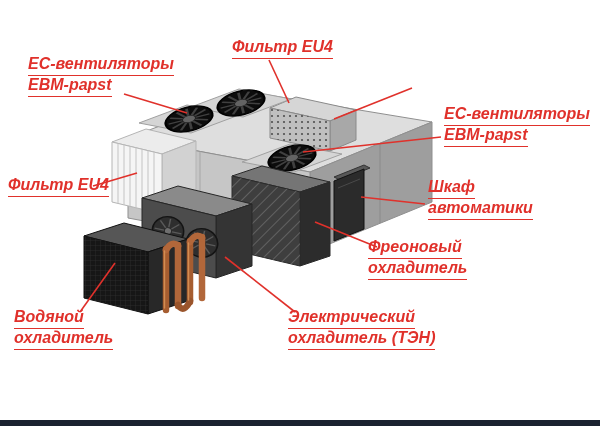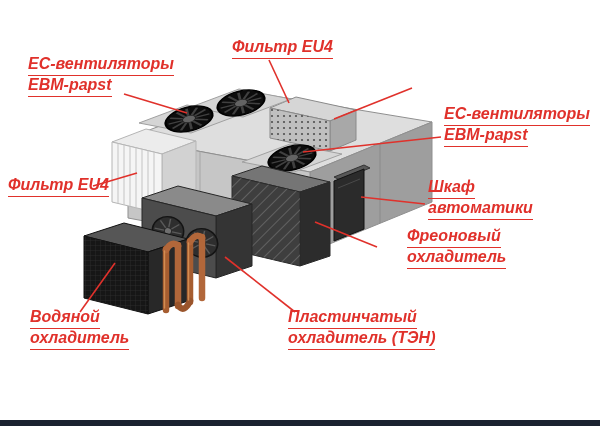--- a/index.html
+++ b/index.html
@@ -17,22 +17,22 @@
   .label .ln { display:inline-block; border-bottom:1.5px solid currentColor; padding-bottom:1px; }
   .label .ln:empty { display:none; }
   .arrow { stroke:var(--arrow,#e0312b); stroke-width:1.6; fill:none; }
 
   #lbl-ec-left   { left:28px;  top:55px;  }
   #lbl-filter-top{ left:232px; top:38px;  }
   #lbl-recup     { left:398px; top:47px;  }
   #lbl-ec-right  { left:444px; top:105px; }
   #lbl-filter-l  { left:8px;   top:176px; }
   #lbl-cabinet   { left:428px; top:178px; }
-  #lbl-freon     { left:368px; top:227px;margin-left:39px; }
-  #lbl-water     { left:30px;  top:308px;justify-content:center; }
+  #lbl-freon     { left:368px; top:238px; }
+  #lbl-water     { left:14px;  top:308px;justify-content:center; }
   #lbl-electric  { left:288px; top:308px; }
 
   .footer-bar { position:absolute; left:0; right:0; bottom:0; height:6px; background:#1a2230; }
 </style>
 </head>
 <body>
 
 <div class="canvas">
 
   <svg class="illustration" viewBox="0 0 600 426">
@@ -198,18 +198,18 @@
     <span class="ln">Фреоновый</span>
     <span class="ln">охладитель</span>
   </div>
 
   <div class="label" id="lbl-water">
     <span class="ln">Водяной</span>
     <span class="ln">охладитель</span>
   </div>
 
   <div class="label" id="lbl-electric">
-    <span class="ln">Пластинчатый</span>
+    <span class="ln">Электрический</span>
     <span class="ln">охладитель (ТЭН)</span>
   </div>
 
   <div class="footer-bar"></div>
 </div>
 
 </body></html>

